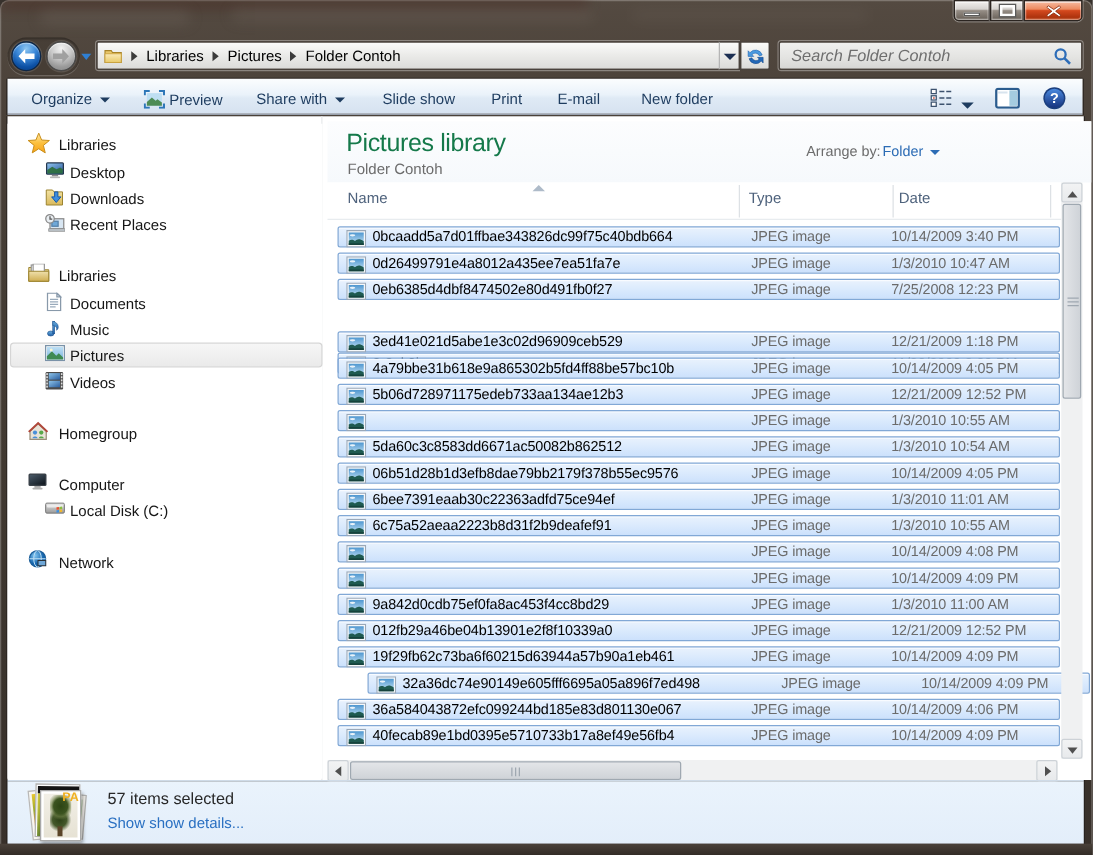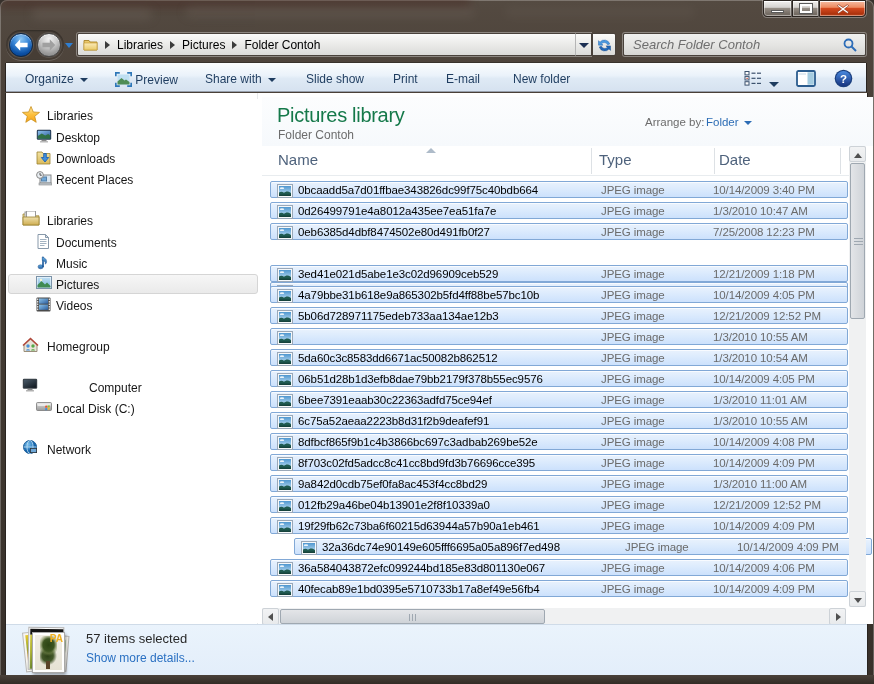--- a/index.html
+++ b/index.html
@@ -73,21 +73,21 @@
 #listpane { position:absolute; left:256px; top:4px; width:611px; height:527px;
   background:#fff; }
 #libhdr { position:absolute; left:0; top:0; width:611px; height:49px;
   background:linear-gradient(180deg,#fcfdfe, #f6f9fc); }
 #libtitle { position:absolute; left:15px; top:7px; font-size:20px; letter-spacing:-0.3px; color:#15794a; }
 #libsub { position:absolute; left:16px; top:31px; font-size:12px; color:#6c6c6c; }
 #arrange { position:absolute; left:383px; top:19px; font-size:11.5px; color:#6c6c6c; }
 #arrfolder { position:absolute; left:444px; top:19px; font-size:11.5px; color:#2c6cb5; }
 
 #colhdr { position:absolute; left:0; top:49px; width:587px; height:30px;
-  background:#fff; font-size:15px; color:#4e627c; }
+  background:#fff; font-size:12px; color:#4e627c; }
 .colsep { position:absolute; top:2px; height:26px; width:1px; background:#dde1e5; }
 
 #rows { position:absolute; left:0; top:84px; width:587px; height:427px; }
 .row { position:absolute; left:8px; width:578px; height:17px; border-radius:2px;
   background:linear-gradient(180deg,#e9f2fd 0%,#dcebfd 45%,#cce1fc 100%);
   border:1px solid #81a8d6; box-shadow:inset 0 1px 0 rgba(255,255,255,0.7);
   font-size:11.5px; letter-spacing:-0.1px; color:#000;text-align:center; }
 .rname { position:absolute; left:27px; top:2px; white-space:nowrap; }
 .rtype { position:absolute; left:330px; top:2px; color:#6b6b6b; }
 .rdate { position:absolute; left:442px; top:2px; color:#6b6b6b; }
@@ -390,21 +390,21 @@
               <rect x="1.8" y="1.8" width="12.4" height="8" fill="url(#gcmp)"></rect>
               <rect x="5.5" y="11" width="5" height="1.1" fill="#8a8a8a"></rect>
               <rect x="4" y="12.1" width="8" height="1.4" rx="0.5" fill="#b0b0b0"></rect>
               <defs>
                 <linearGradient id="gcmp" x1="0" y1="0" x2="0.8" y2="1">
                   <stop offset="0" stop-color="#4a5a68"></stop>
                   <stop offset="1" stop-color="#141c24"></stop>
                 </linearGradient>
               </defs>
             </svg></span>
-          <span style="position:absolute;left:24px;top:0;white-space:nowrap;margin-left:42px;">Computer</span>
+          <span style="position:absolute;left:24px;top:0;white-space:nowrap;">Computer</span>
         </div>
         <div class="sitem" style="top:303px;">
           <span style="position:absolute;left:-20px;top:-2px;"><svg width="16" height="13" viewBox="0 0 16 13">
               <rect x="0.5" y="2.5" width="15" height="8" rx="1" fill="url(#gdsk2)" stroke="#7a7a7a" stroke-width="0.8"></rect>
               <rect x="1.5" y="3.5" width="13" height="2.5" rx="0.8" fill="#f2f2f2" opacity="0.8"></rect>
               <g transform="translate(9.2,5.6) scale(0.62)">
                 <rect x="0" y="0.4" width="3.4" height="3.2" fill="#e85030" transform="skewY(-8)"></rect>
                 <rect x="3.9" y="0.4" width="3.4" height="3.2" fill="#8ac03c" transform="skewY(-8)"></rect>
                 <rect x="0" y="4.2" width="3.4" height="3.2" fill="#3a8ee0" transform="skewY(-8)"></rect>
                 <rect x="3.9" y="4.2" width="3.4" height="3.2" fill="#f2b82c" transform="skewY(-8)"></rect>
@@ -688,40 +688,38 @@
               <path d="M2 10.5 h12 V12 H2 Z" fill="#16433c"></path>
               <ellipse cx="5" cy="4.2" rx="2.2" ry="0.9" fill="#ffffff" opacity="0.85"></ellipse>
               <defs>
                 <linearGradient id="gsky" x1="0" y1="0" x2="0" y2="1">
                   <stop offset="0" stop-color="#4f97d0"></stop>
                   <stop offset="0.7" stop-color="#a8d0ec"></stop>
                   <stop offset="1" stop-color="#d8ecf8"></stop>
                 </linearGradient>
               </defs>
             </svg>
-            <span class="rname">8dfbcf865f9b1c4b3866bc697c3adbab269be52e</span>
             <span class="rtype">JPEG image</span>
             <span class="rdate">10/14/2009 4:08 PM</span>
           </div>
           <div class="row" style="top:273px;">
             <svg class="ricon" width="16" height="14" viewBox="0 0 16 14">
               <rect x="0.5" y="0.5" width="15" height="13" fill="#f6f8fa" stroke="#9aa8b8"></rect>
               <rect x="2" y="2" width="12" height="10" fill="url(#gsky)"></rect>
               <path d="M2 8.6 C4 7.2 5.5 7.8 7 8.8 C9 7.2 10.5 6.6 14 9 V12 H2 Z" fill="#1f5a50"></path>
               <path d="M2 10.5 h12 V12 H2 Z" fill="#16433c"></path>
               <ellipse cx="5" cy="4.2" rx="2.2" ry="0.9" fill="#ffffff" opacity="0.85"></ellipse>
               <defs>
                 <linearGradient id="gsky" x1="0" y1="0" x2="0" y2="1">
                   <stop offset="0" stop-color="#4f97d0"></stop>
                   <stop offset="0.7" stop-color="#a8d0ec"></stop>
                   <stop offset="1" stop-color="#d8ecf8"></stop>
                 </linearGradient>
               </defs>
             </svg>
-            <span class="rname">8f703c02fd5adcc8c41cc8bd9fd3b76696cce395</span>
             <span class="rtype">JPEG image</span>
             <span class="rdate">10/14/2009 4:09 PM</span>
           </div>
           <div class="row" style="top:294px;">
             <svg class="ricon" width="16" height="14" viewBox="0 0 16 14">
               <rect x="0.5" y="0.5" width="15" height="13" fill="#f6f8fa" stroke="#9aa8b8"></rect>
               <rect x="2" y="2" width="12" height="10" fill="url(#gsky)"></rect>
               <path d="M2 8.6 C4 7.2 5.5 7.8 7 8.8 C9 7.2 10.5 6.6 14 9 V12 H2 Z" fill="#1f5a50"></path>
               <path d="M2 10.5 h12 V12 H2 Z" fill="#16433c"></path>
               <ellipse cx="5" cy="4.2" rx="2.2" ry="0.9" fill="#ffffff" opacity="0.85"></ellipse>
@@ -875,16 +873,16 @@
           <div style="position:absolute;left:2px;top:3px;width:14px;height:28px;background:linear-gradient(180deg,#c8d8c0 0%,#5a8a48 40%,#b04830 70%,#3c5c30 100%);"></div>
         </div>
         <div style="position:absolute;left:8px;top:5px;width:33px;height:41px;background:#fff;border:1px solid #a8a8a8;box-shadow:1px 2px 3px rgba(0,0,0,0.35);">
           <div style="position:absolute;left:2px;top:2px;width:27px;height:35px;background:linear-gradient(180deg,#f2efe6 0%,#e6e2d4 100%);"></div>
           <div style="position:absolute;left:7px;top:3px;width:17px;height:32px;background:radial-gradient(ellipse 60% 35% at 50% 28%,#2c4414 0%,#3c5420 55%,rgba(110,128,70,0.6) 75%,rgba(236,232,218,0) 100%),radial-gradient(ellipse 55% 30% at 45% 62%,#2c4016 0%,#44582a 60%,rgba(236,232,218,0) 100%);"></div>
           <div style="position:absolute;left:13px;top:28px;width:4px;height:8px;background:#5a4428;"></div>
           <div style="position:absolute;right:1px;top:0;font-size:10px;font-weight:bold;color:#f0b020;">PA</div>
         </div>
       </div>
     <div id="stxt1">57 items selected</div>
-    <div id="stxt2">Show more details...</div>
+    <div id="stxt2">Show show details...</div>
   </div>
   <div id="bottomframe"></div>
 </div>
 
 </body></html>

